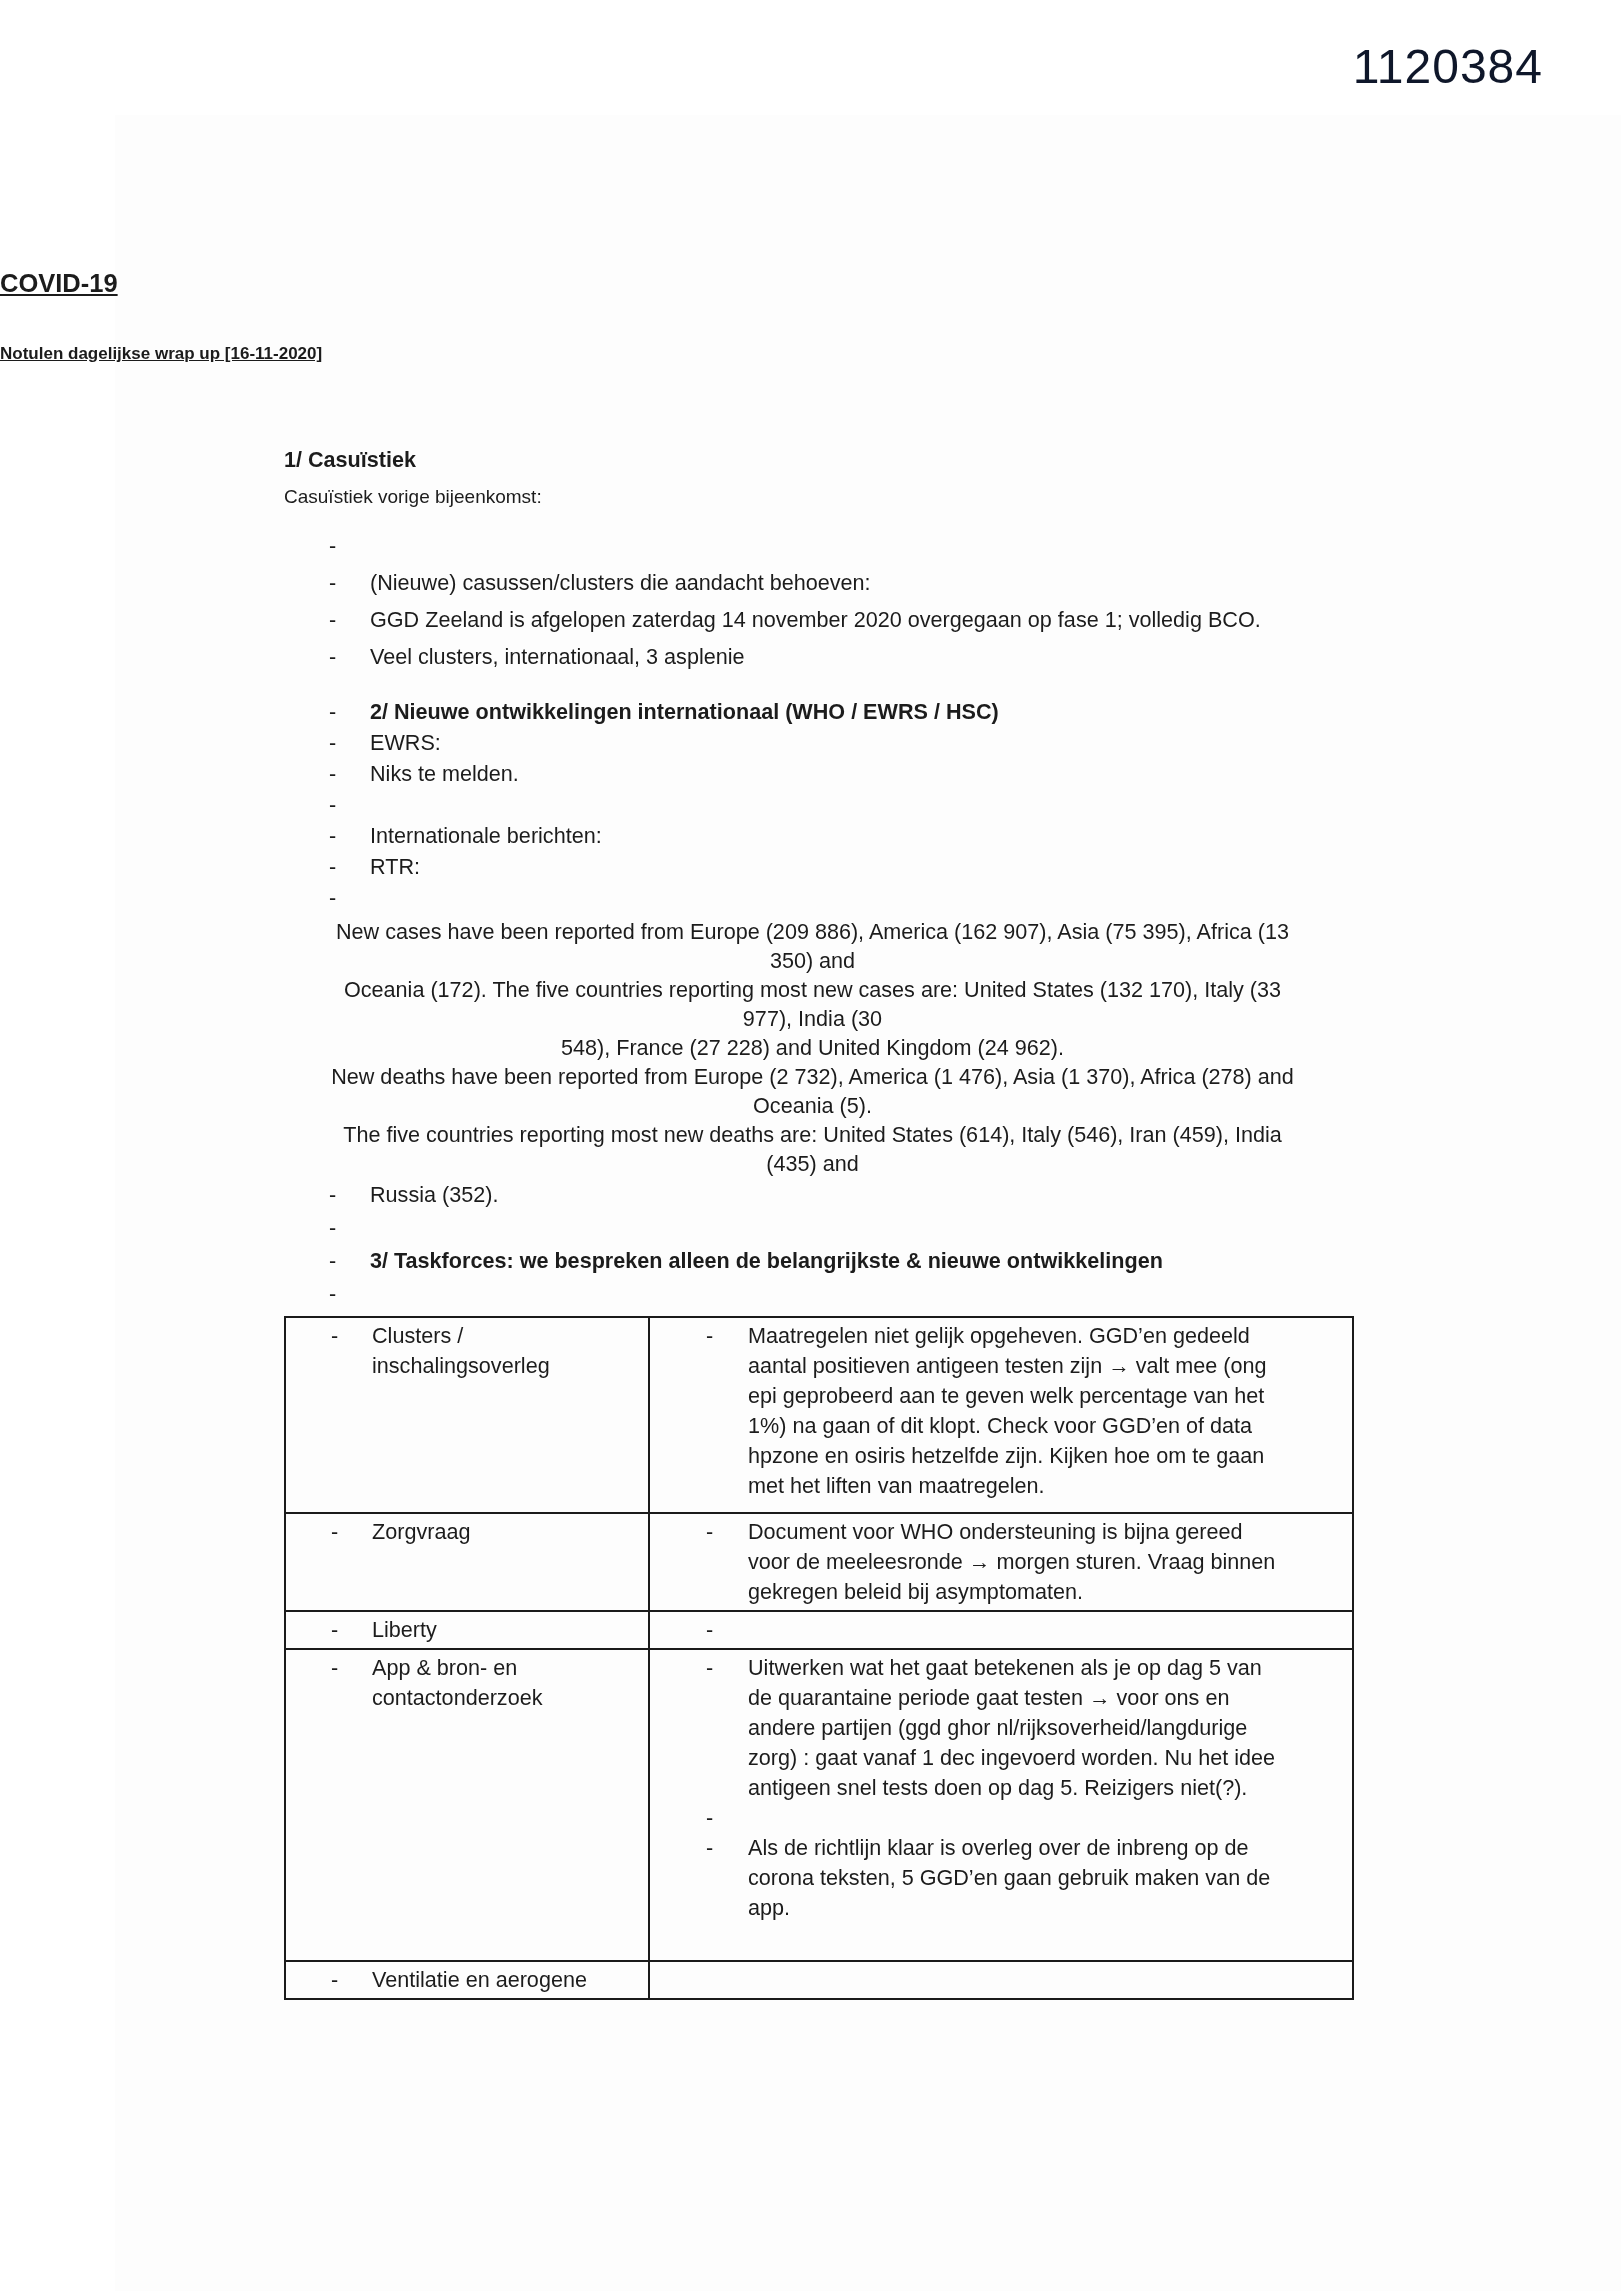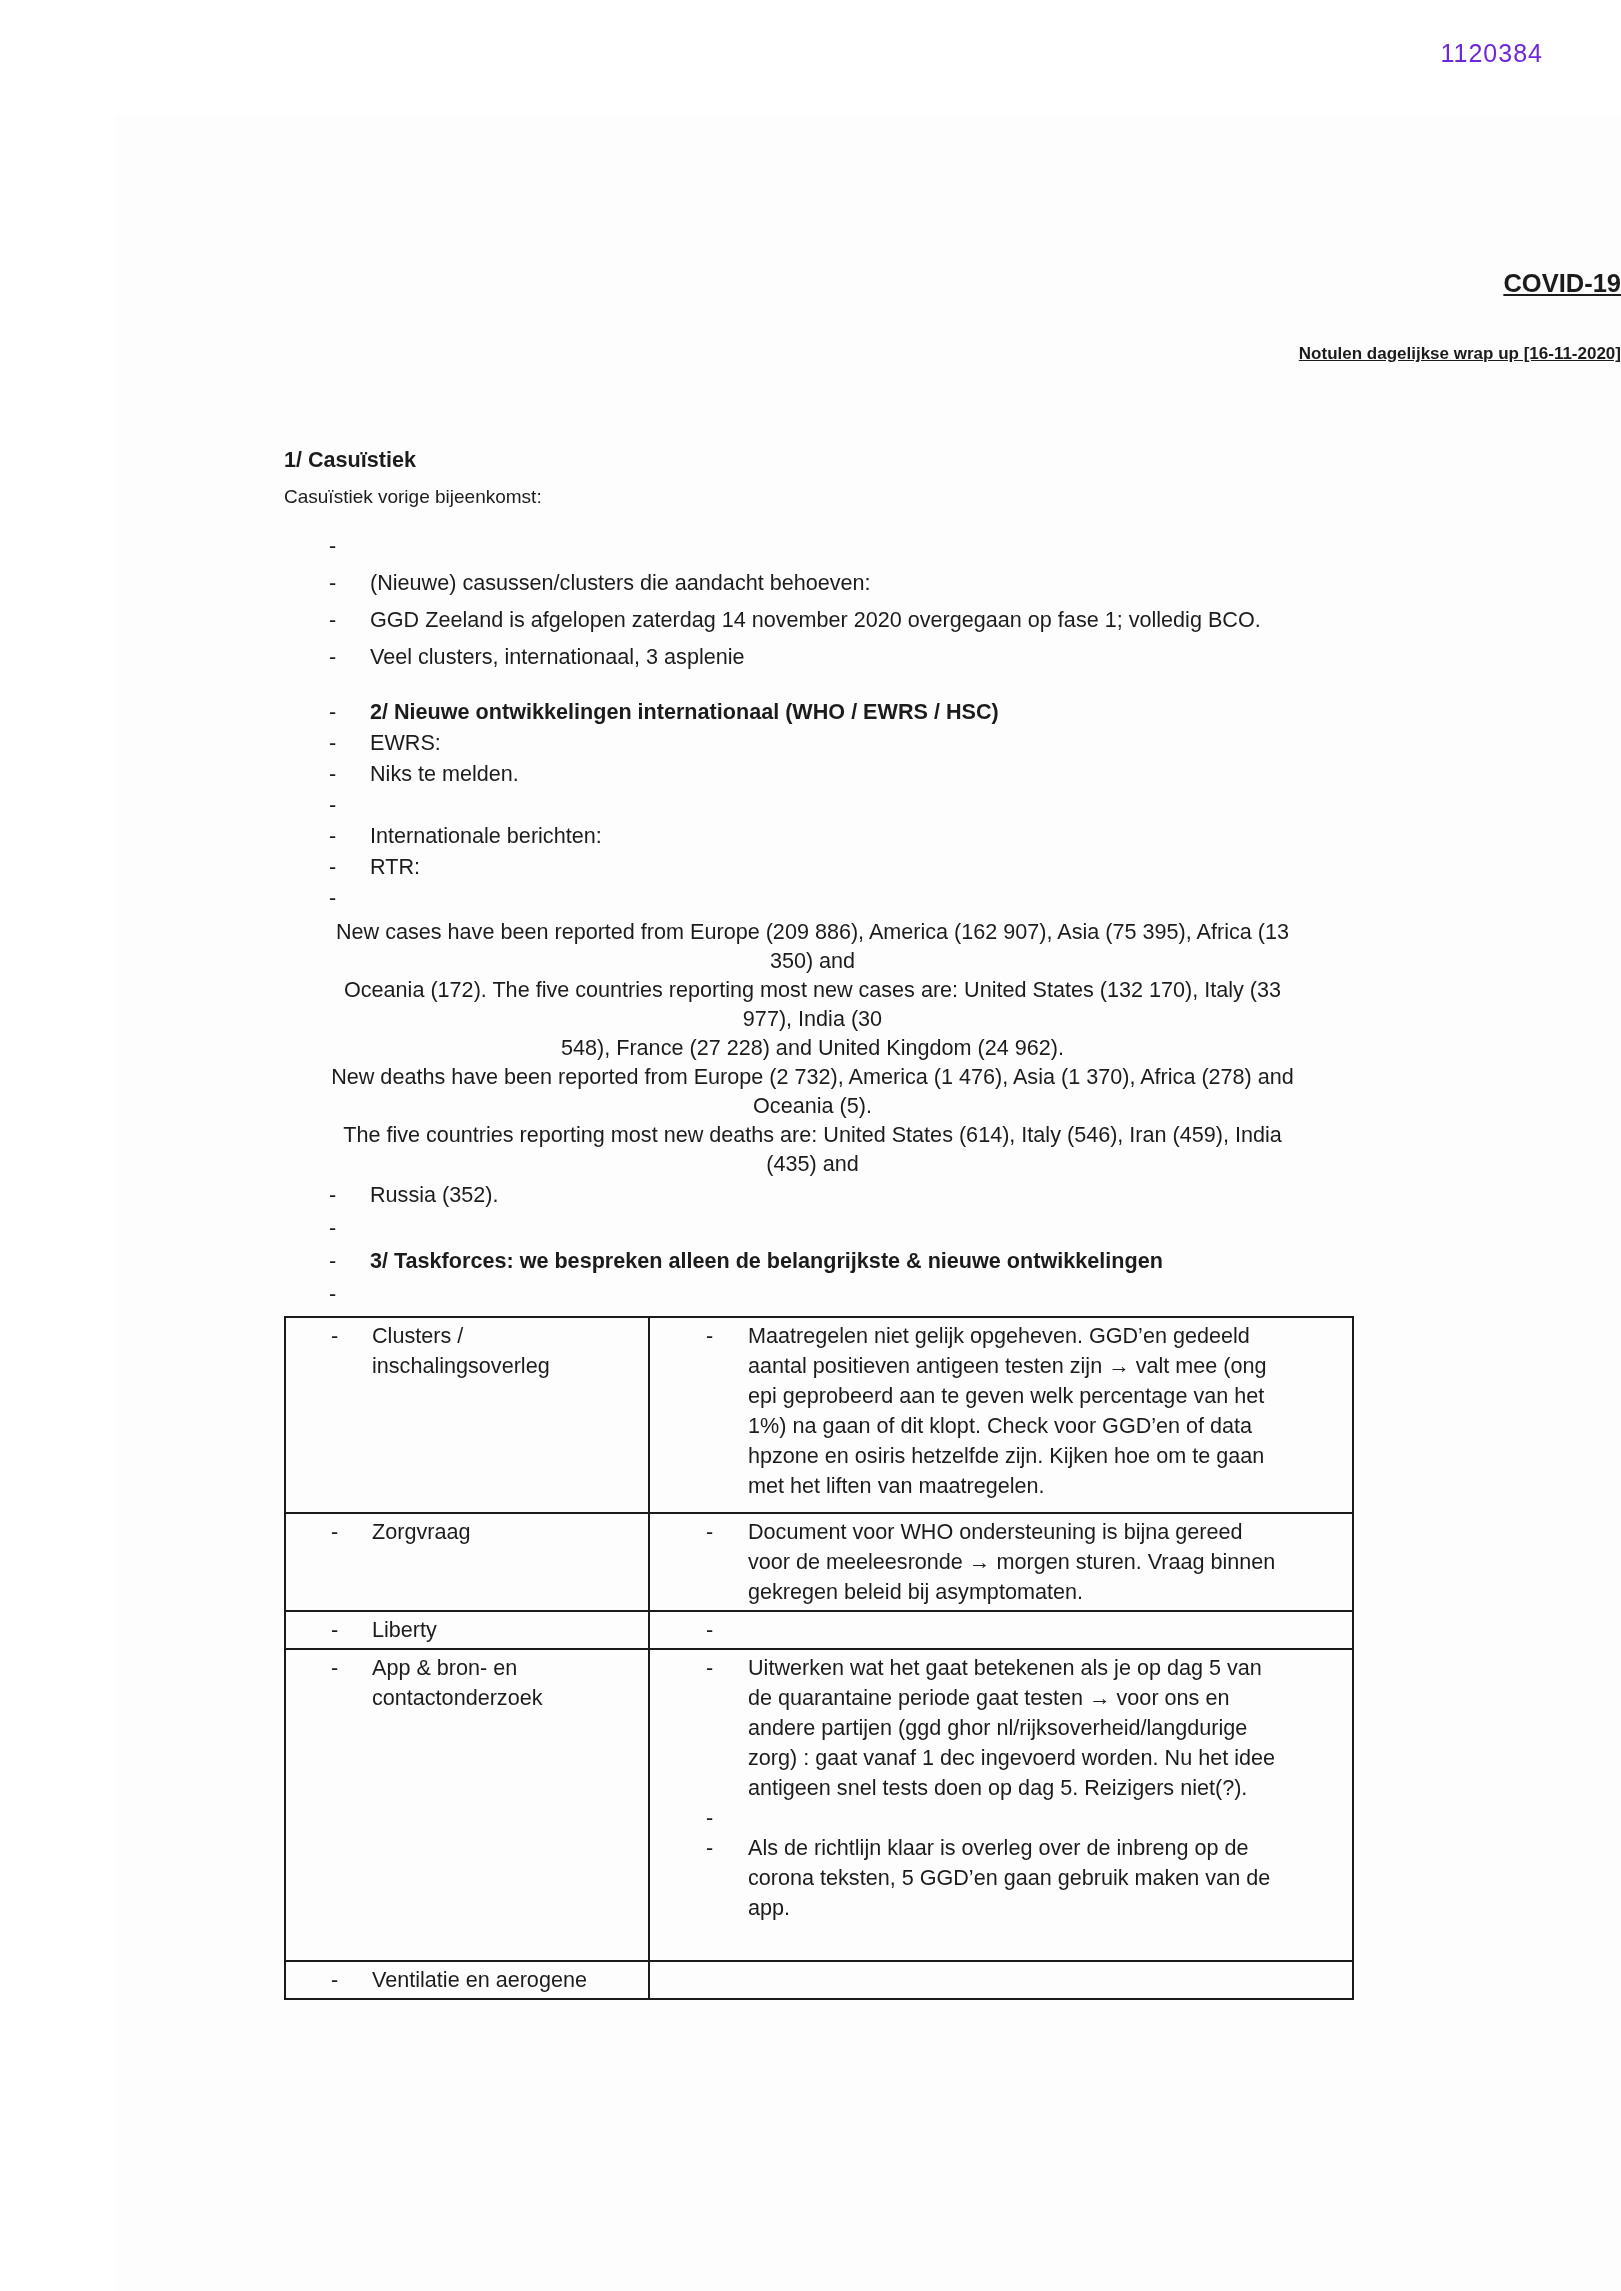--- a/index.html
+++ b/index.html
@@ -11,23 +11,23 @@
     font-family:"Liberation Sans","DejaVu Sans",sans-serif;
     color:#1c1c1c;
     overflow:hidden;
   }
   .scan-shade{
     position:absolute;left:115px;top:115px;right:0;bottom:0;
     background:#fdfdfd;
   }
   .doc-number{
     position:absolute;top:39px;right:78px;
-    font-size:25px;letter-spacing:1px;color:#6d28d9;
-  }
-  .titles{position:relative;margin-top:267px;text-align:right;}
+    font-size:48px;letter-spacing:1px;color:#0f172a;
+  }
+  .titles{position:relative;margin-top:267px;text-align:left;}
   .title{
     font-size:25.5px;font-weight:bold;text-decoration:underline;
     line-height:33px;
   }
   .subtitle{
     margin-top:37px;
     font-size:17px;font-weight:bold;text-decoration:underline;
     line-height:33px;
   }
   .content{position:relative;padding:0 280px 0 284px;}

